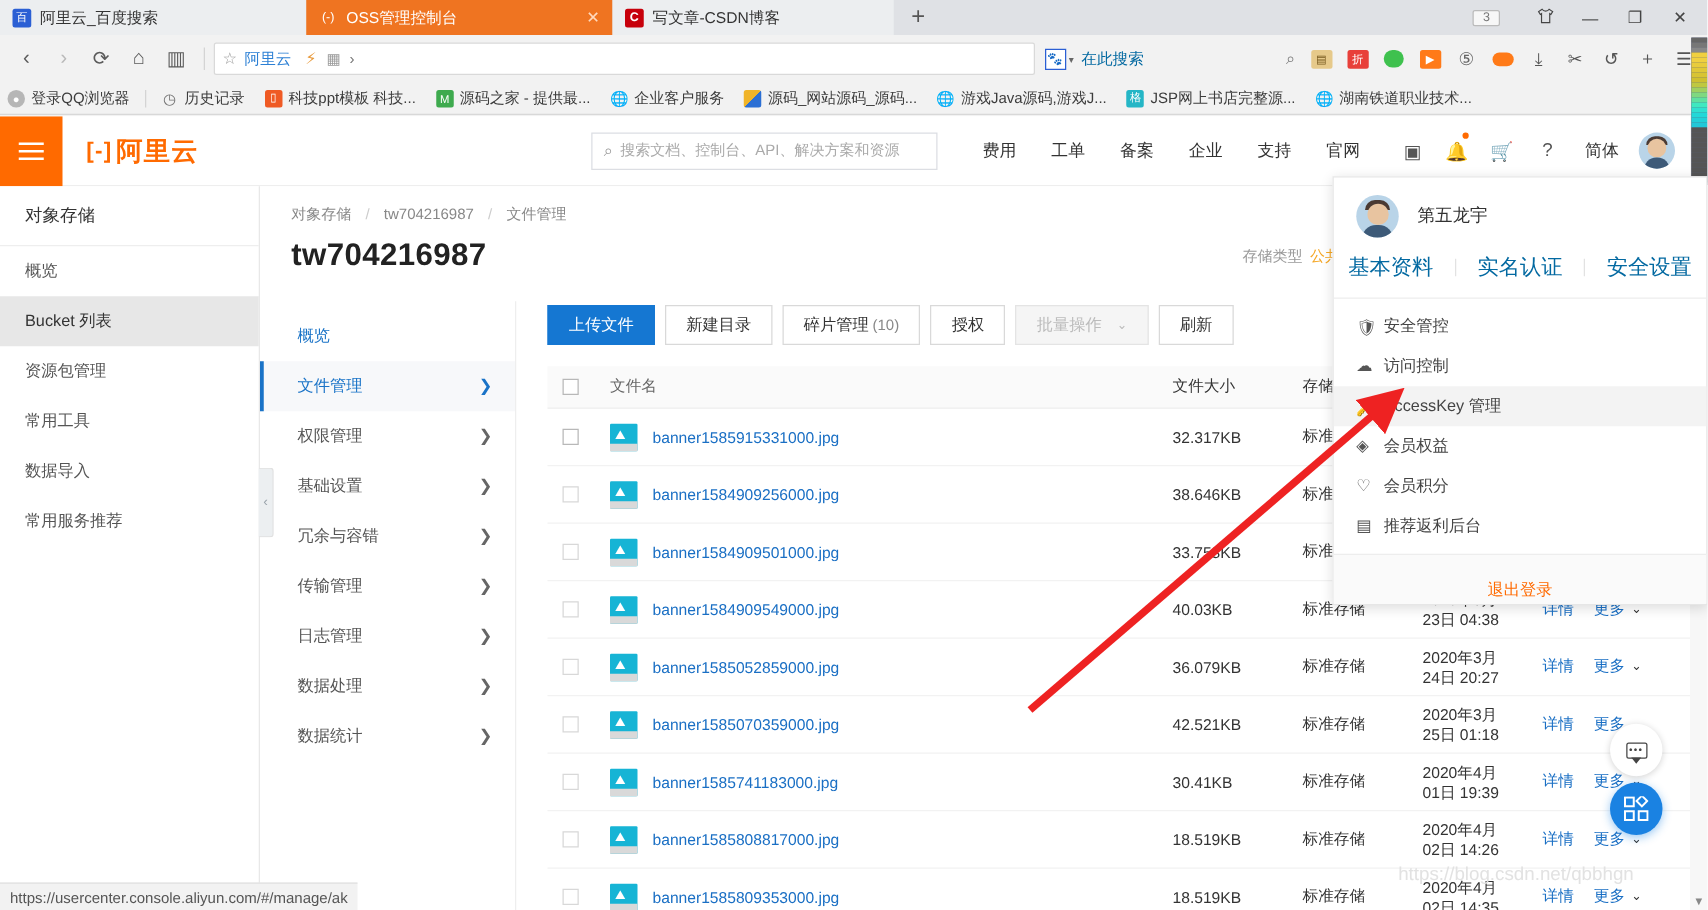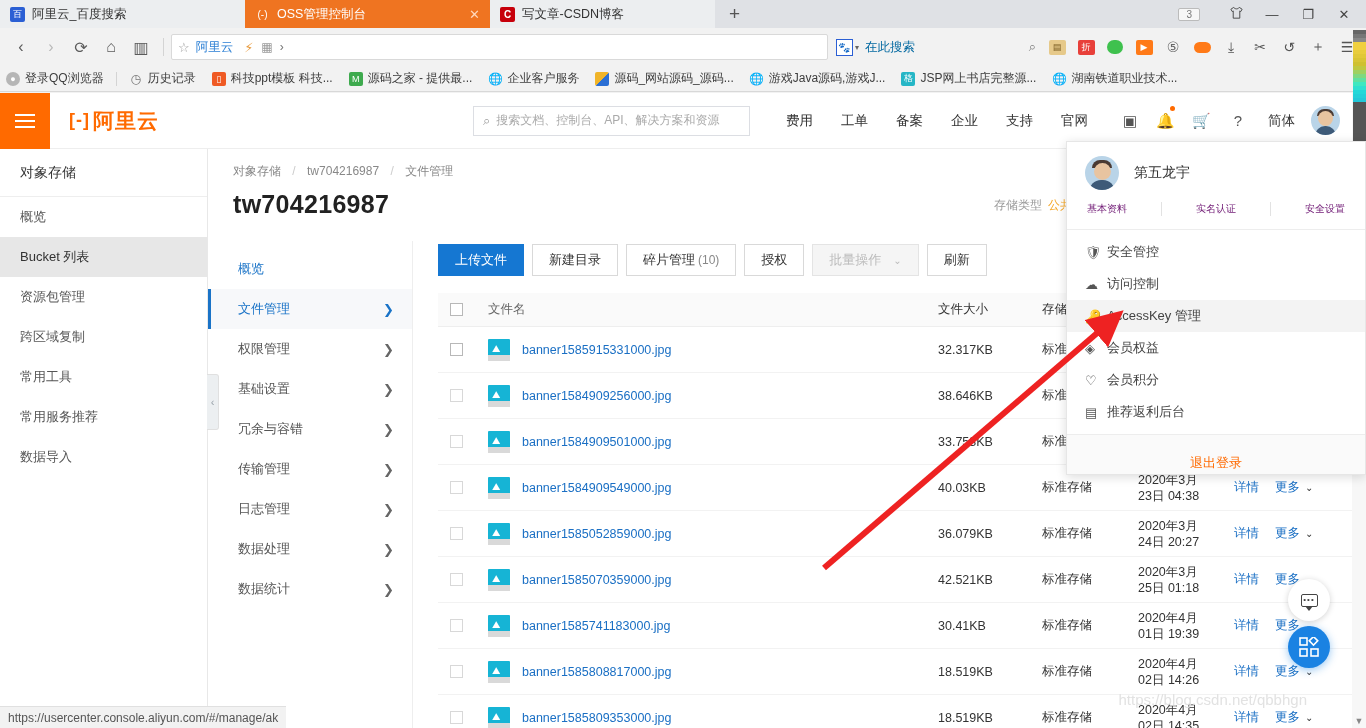--- a/index.html
+++ b/index.html
@@ -144,21 +144,21 @@
   
   .udrop { position:absolute; left:1066px; top:141px; width:300px; background:#fff; border:1px solid #e6e6e6; box-shadow:0 2px 10px rgba(0,0,0,.14); z-index:30;}
   .udrop .uhead { padding:14px 0 0 0;}
   .udrop .urow { display:flex; align-items:center; padding:0 0 0 18px;}
   .uavatar{width:34px;height:34px;border-radius:50%;background:#b9d4e8;position:relative;overflow:hidden;flex:none;}
   .uavatar .face{position:absolute;left:9px;top:7px;width:17px;height:17px;border-radius:50%;background:#e8c4a0;}
   .uavatar .hair{position:absolute;left:7px;top:4px;width:20px;height:8px;border-radius:10px 10px 0 0;background:#4a3a33;}
   .uavatar .body{position:absolute;left:4px;top:24px;width:26px;height:14px;border-radius:12px 12px 0 0;background:#3d5a78;}
   .uname { margin-left:15px; font-size:14px; color:#333;}
   .ulinks { display:flex; align-items:center; padding:12px 0 13px 0; border-bottom:1px solid #ededed; justify-content:space-around;}
-  .ulinks .ul { font-size:10px; color:#701a75; padding:0 6px;}
+  .ulinks .ul { font-size:17px; color:#0369a1; padding:0 6px;}
   .ulinks .uvs { width:1px; height:14px; background:#e2e2e2;}
   .umenu { padding:6px 0;}
   .umi { height:32px; display:flex; align-items:center; padding-left:18px; font-size:13px; color:#444;}
   .umi.hover { background:#f3f3f3;}
   .umi .mi { width:22px; font-size:13px; color:#555; display:inline-block;}
   .ufoot { border-top:1px solid #ededed; height:40px; display:flex; align-items:center; justify-content:center; background:#fafafa;}
   .ufoot .lo { color:#ff6a00; font-size:13px;margin-top:17px;}
 
   
   .arrow { position:absolute; left:0; top:0; width:1366px; height:728px; pointer-events:none; z-index:40;}
@@ -332,24 +332,23 @@
         </div>
     </div>
 
     <div class="body-row">
 
       <div class="lnav">
         <div class="ltitle">对象存储</div>
         <div class="litem">概览</div>
         <div class="litem active">Bucket 列表</div>
         <div class="litem">资源包管理</div>
-        <div class="litem">跨区域复制</div>
         <div class="litem">常用工具</div>
+        <div class="litem">数据导入</div>
         <div class="litem">常用服务推荐</div>
-        <div class="litem">数据导入</div>
       </div>
 
       <div class="content">
         <div class="crumbs">
           <span class="c">对象存储</span>
           <span class="sep">/</span>
           <span class="c">tw704216987</span>
           <span class="sep">/</span>
           <span class="c">文件管理</span>
         </div>

